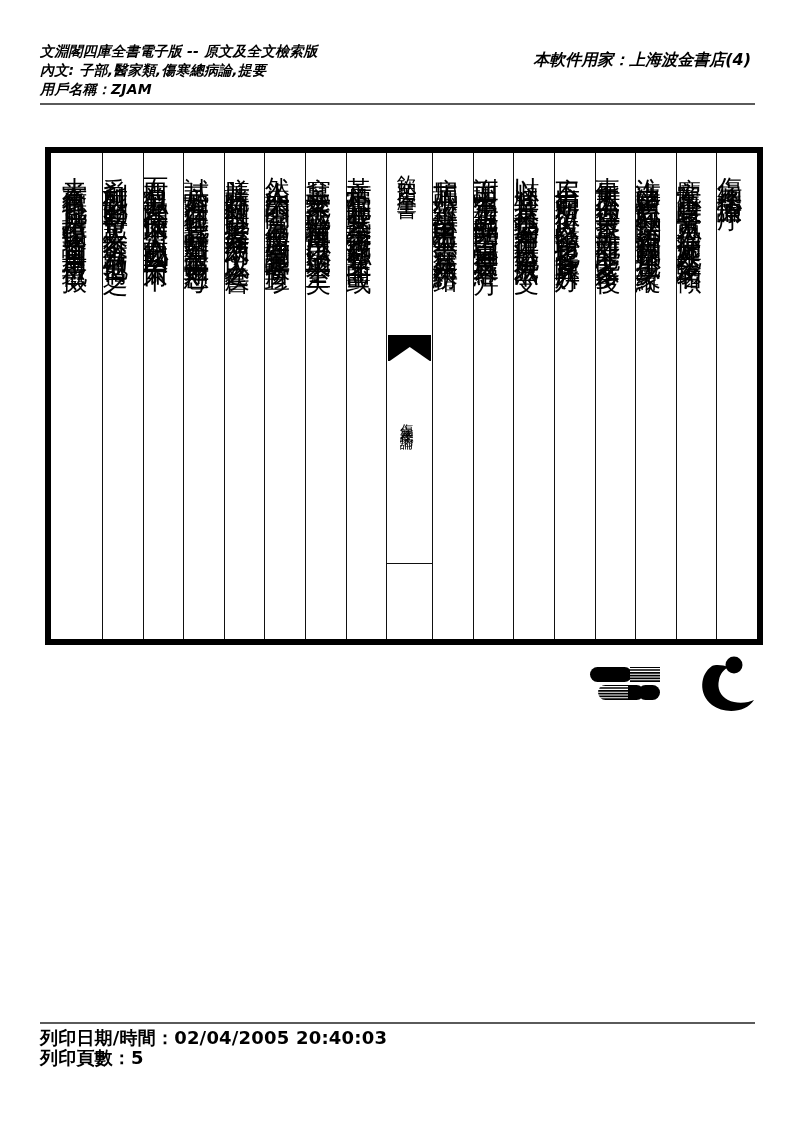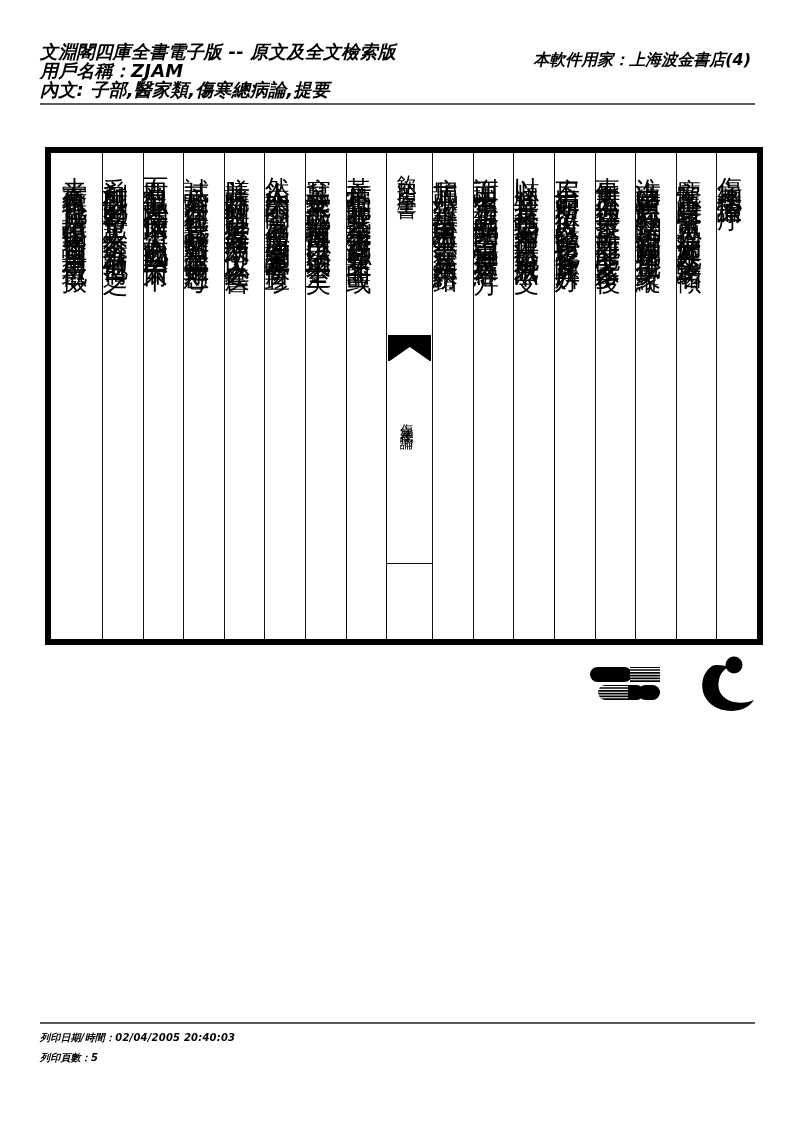--- a/index.html
+++ b/index.html
@@ -25,21 +25,21 @@
     width: 713px;
     height: 58px;
   }
   .hdr-left {
     position: absolute;
     left: 0;
     top: 0;
     width: 430px;
   }
   .hdr-line {
-    font-size: 18px;
+    font-size: 14px;
     font-weight: bold;
     font-style: italic;
     line-height: 19px;
     white-space: nowrap;
     letter-spacing: 0.2px;
   }
   .hdr-right {
     position: absolute;
     right: 2px;
     top: 6px;
@@ -219,36 +219,35 @@
     height: 0;
     border-top: 2px solid #5a5a5a;
   }
   #footer {
     position: absolute;
     left: 40px;
     top: 1028px;
     width: 715px;
   }
   .ftr-line {
-    font-size: 10px;
+    font-size: 18px;
     font-weight: bold;
-    font-style: italic;
     line-height: 20px;
     white-space: nowrap;
     letter-spacing: 0.2px;
   }
 </style>
 </head>
 <body>
 
 <div id="header">
   <div class="hdr-left">
     <div class="hdr-line">文淵閣四庫全書電子版 -- 原文及全文檢索版</div>
+    <div class="hdr-line">內文: 子部,醫家類,傷寒總病論,提要</div>
     <div class="hdr-line">用戶名稱：ZJAM</div>
-    <div class="hdr-line">內文: 子部,醫家類,傷寒總病論,提要</div>
   </div>
   <div class="hdr-right">
     <div class="hdr-rline">本軟件用家：上海波金書店(4)</div>
   </div>
 </div>
 <div id="header-rule"></div>
 
 <div id="scan-area">
 
   <div id="text-frame">

